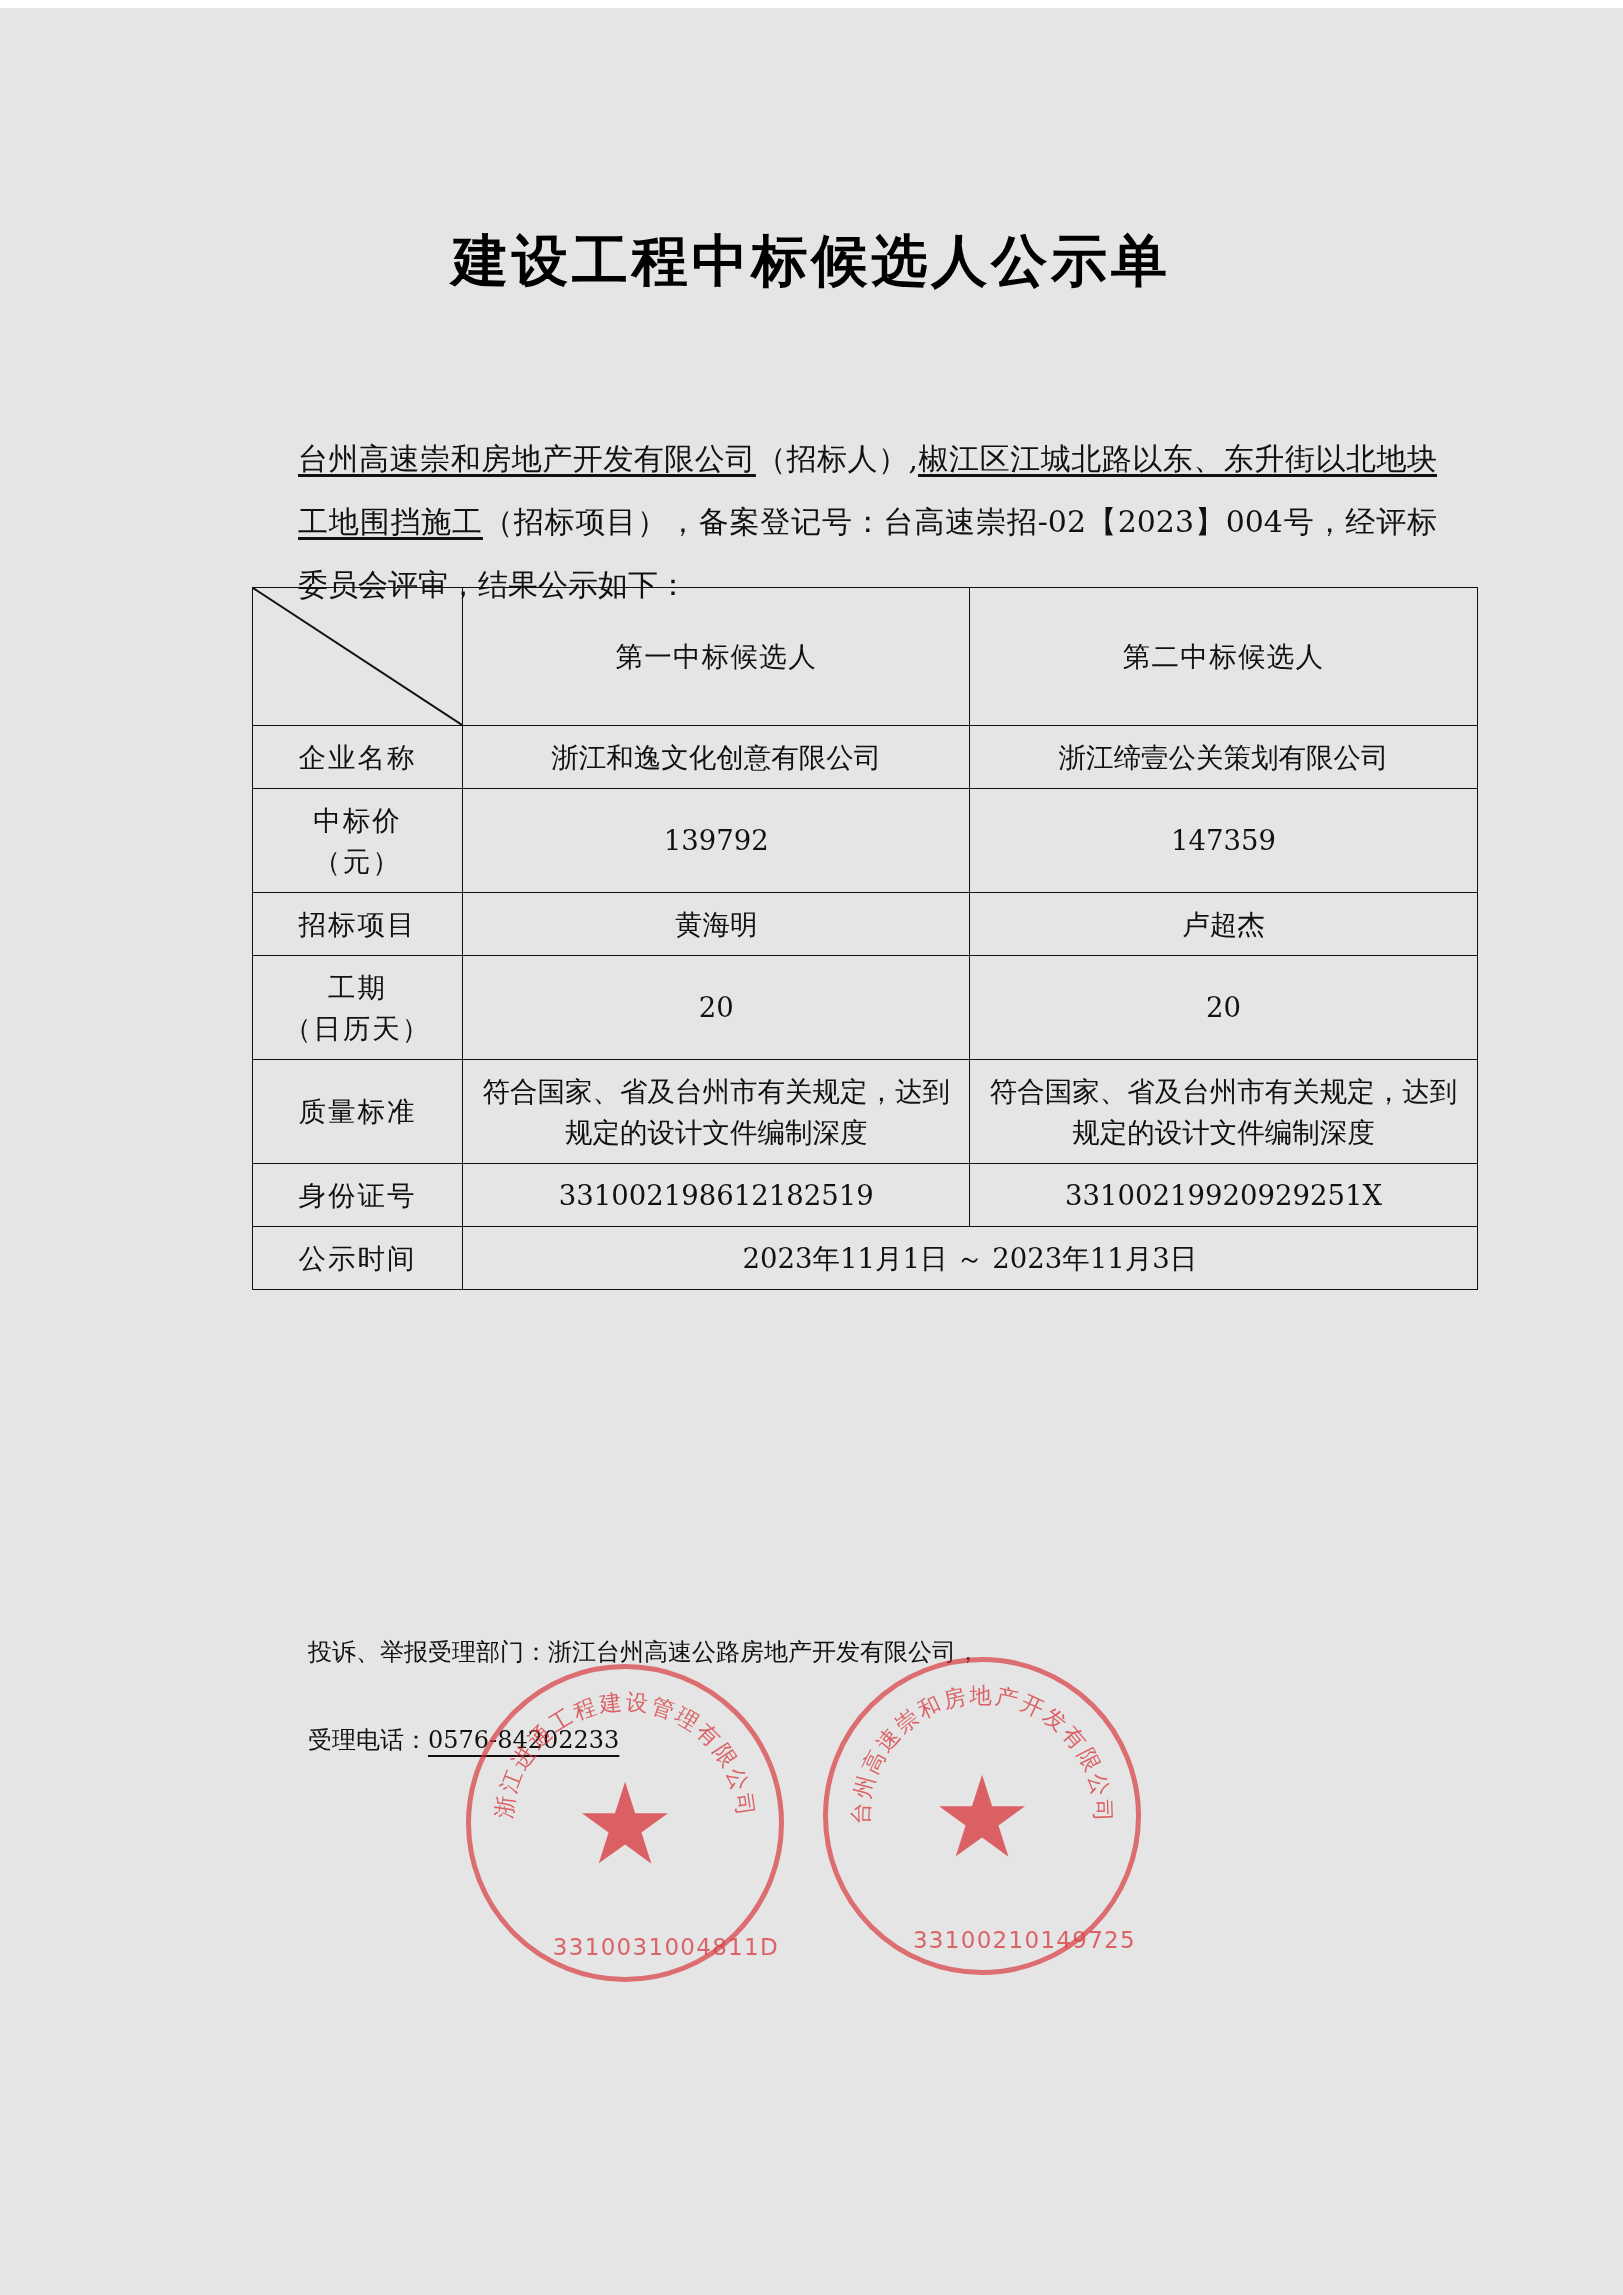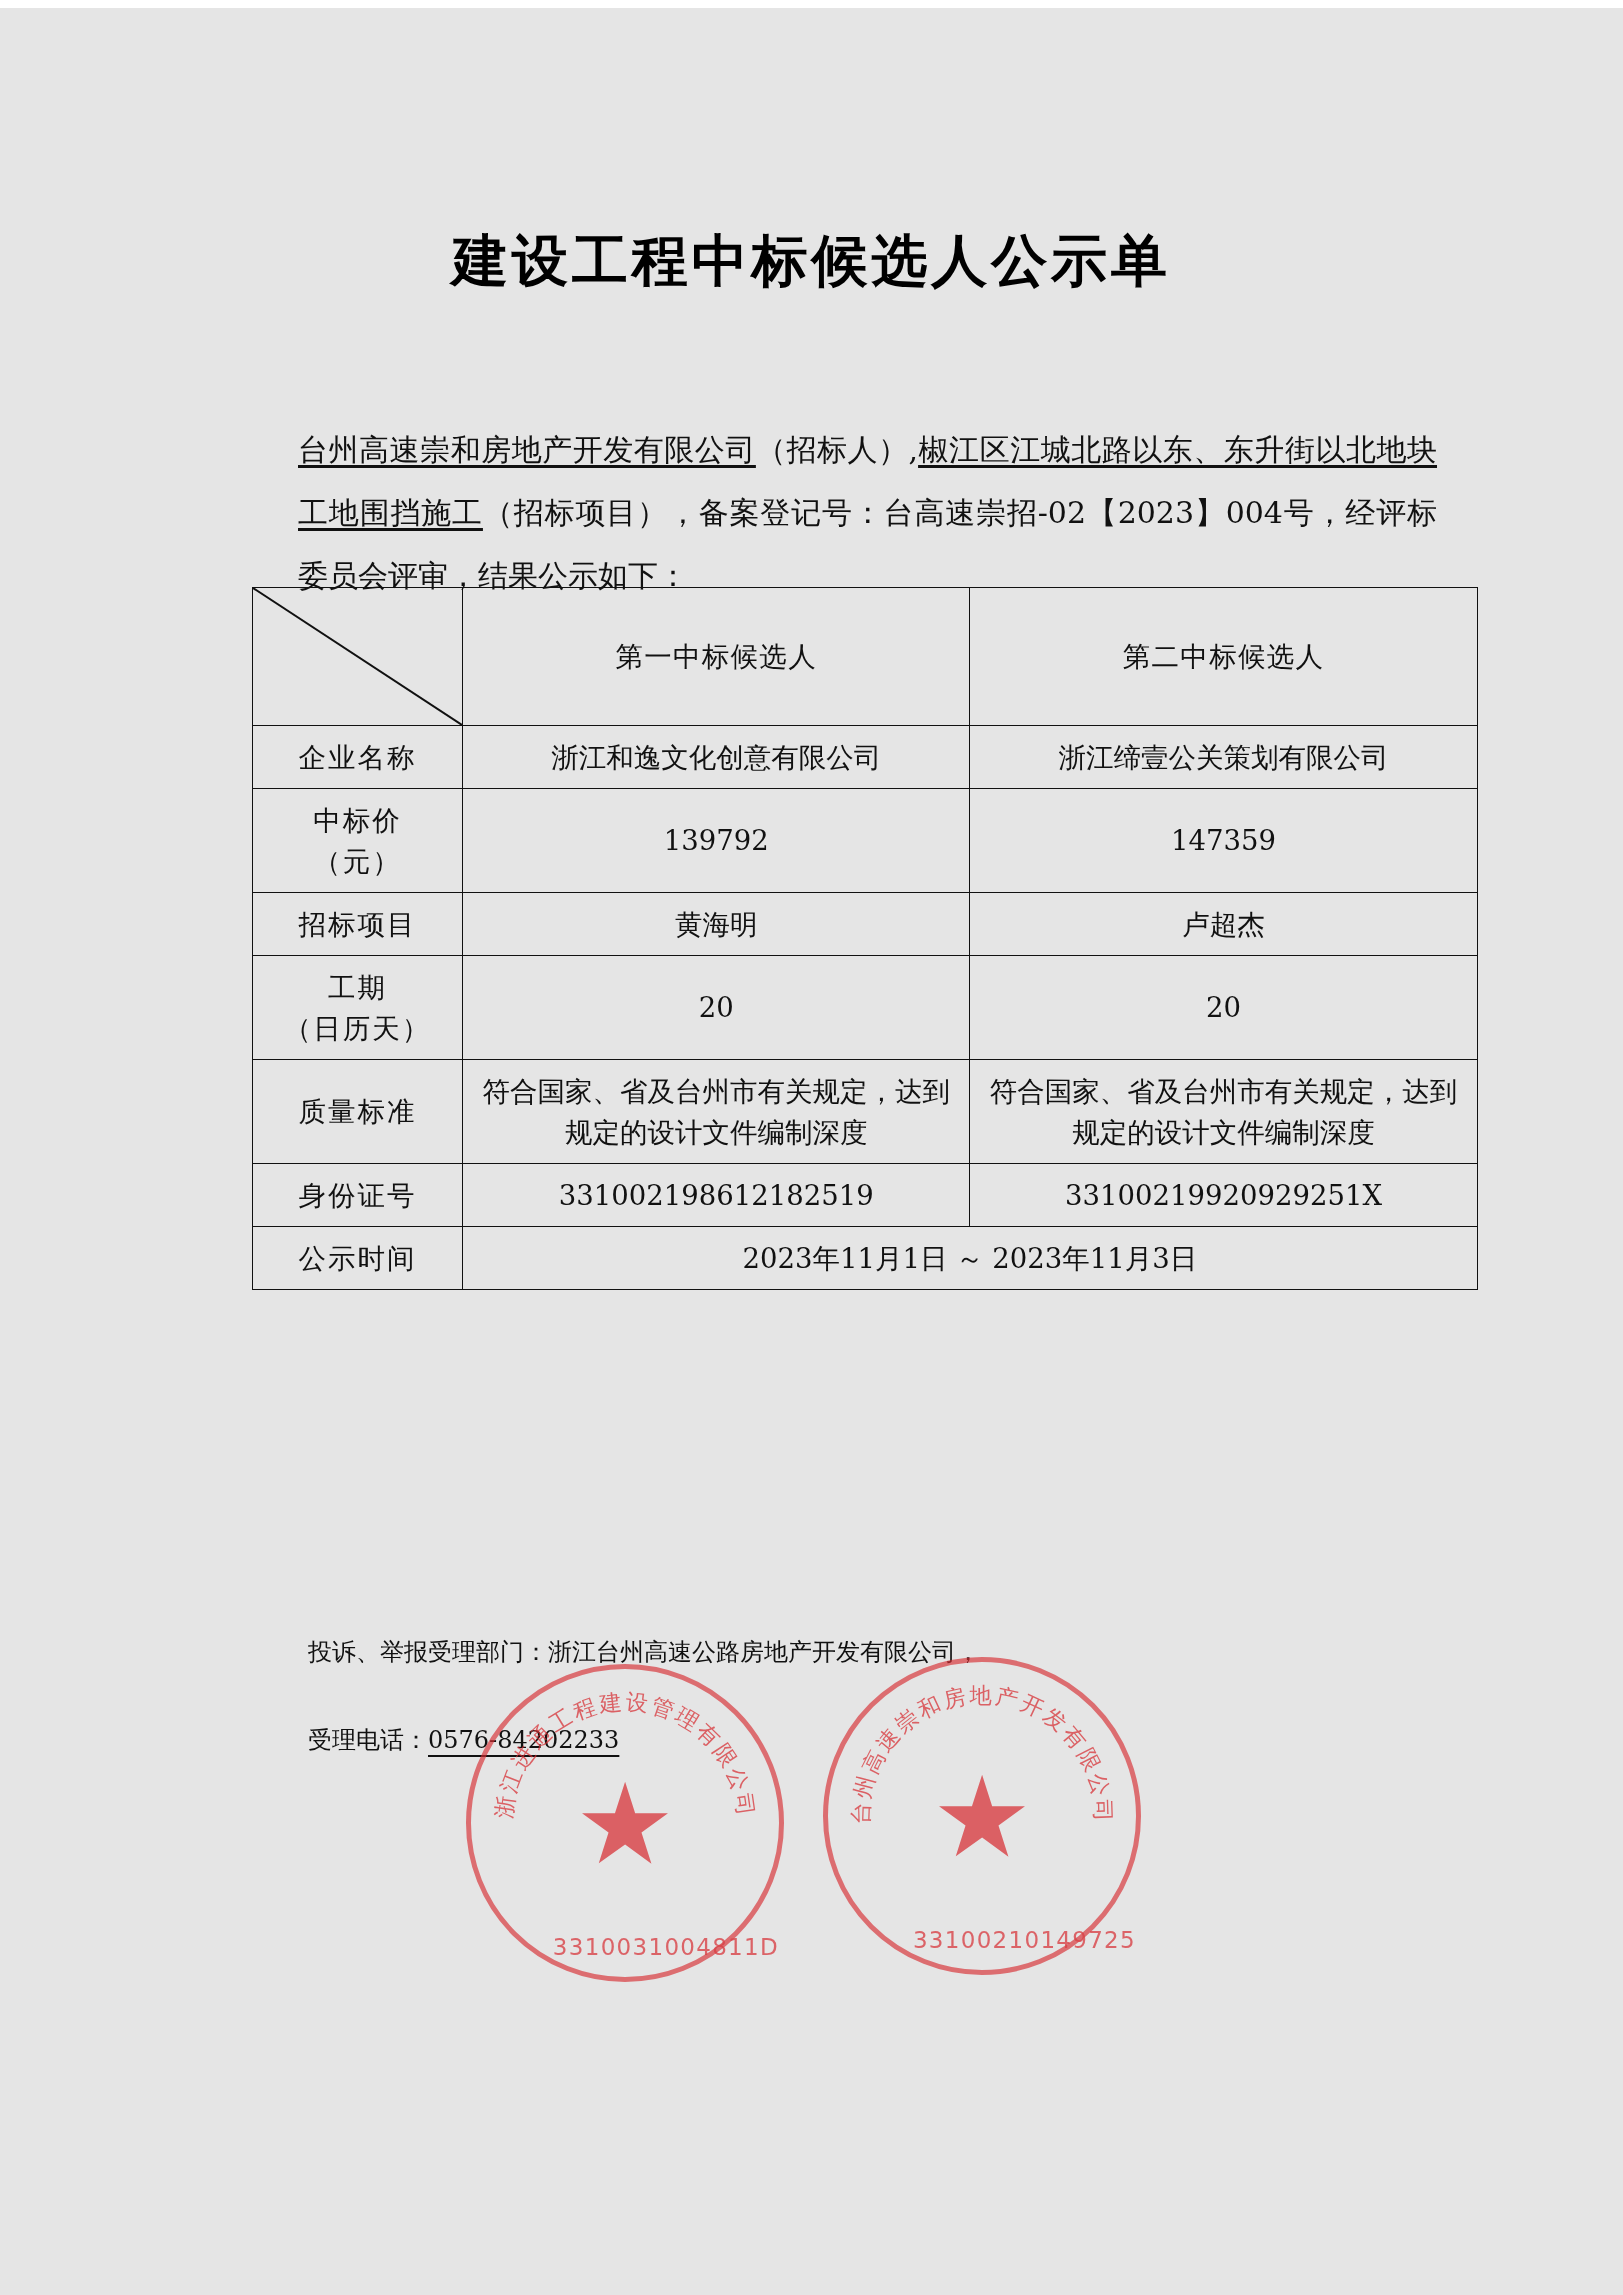--- a/index.html
+++ b/index.html
@@ -38,21 +38,21 @@
     font-weight: bold;
     font-size: 56px;
     letter-spacing: 3.9px;
     color: #000000;
   }
 
   
   .intro {
     position: absolute;
     left: 298px;
-    top: 410px;
+    top: 419px;
     width: 1139px;
     font-size: 30px;
     line-height: 63px;
     color: #111111;
     text-align: justify;
   }
   .intro .u {
     text-decoration: underline;
     text-underline-offset: 5.2px;
   }

